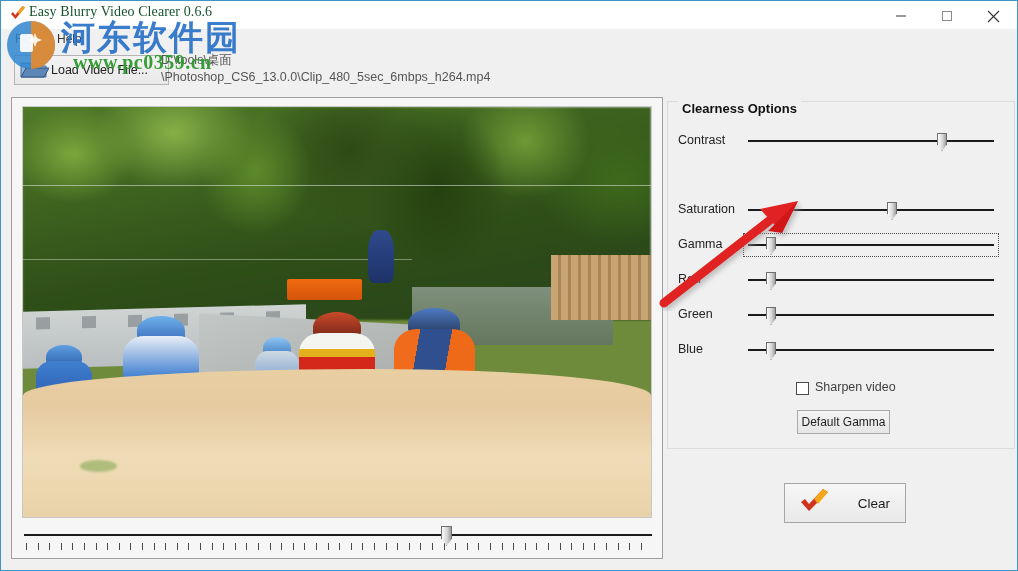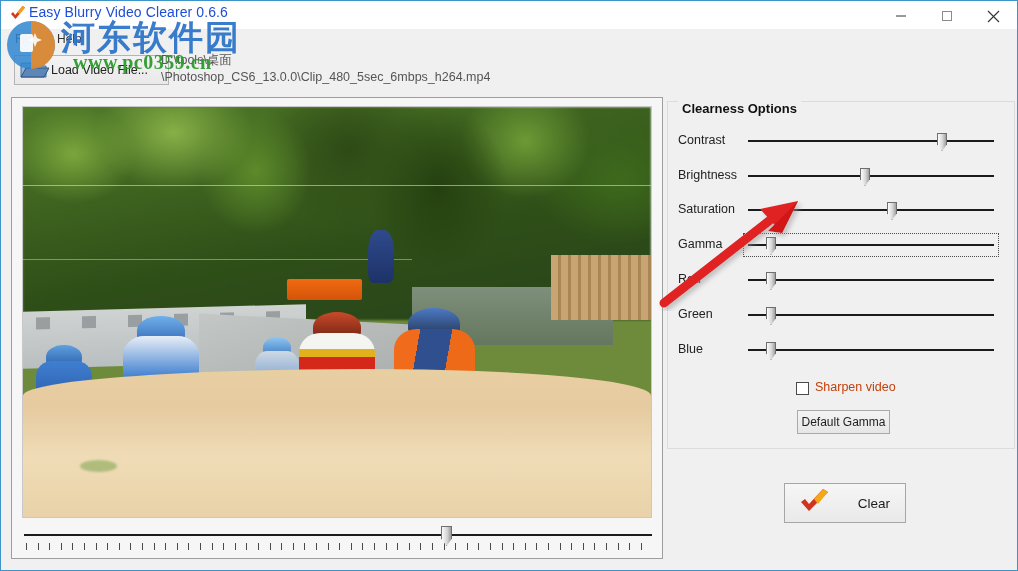--- a/index.html
+++ b/index.html
@@ -23,23 +23,24 @@
     position: absolute; left: 0; top: 0;
     width: 1016px; height: 30px;
     background: #ffffff;
   }
   #title-icon {
     position: absolute; left: 8px; top: 4px;
     width: 18px; height: 18px;
   }
   #title-text {
     position: absolute; left: 28px; top: 3px;
-    font-size: 14px; color: #1d4ed8;
+    font-size: 14px; color: #14532d;
     letter-spacing: .1px;
     white-space: nowrap;
+    font-family: Liberation Serif, serif;
   }
   .wbtn {
     position: absolute; top: 0;
     width: 46px; height: 30px;
     display: flex; align-items: center; justify-content: center;
   }
   #btn-min { right: 93px; }
   #btn-max { right: 47px; }
   #btn-close { right: 1px; }
   .wbtn svg { display: block; }
@@ -247,21 +248,21 @@
   }
   #chk-box {
     position: absolute; left: 128px; top: 3px;
     width: 13px; height: 13px;
     border: 1px solid #4a4a4a;
     background: #fff;
     box-sizing: border-box;
   }
   #chk-label {
     position: absolute; left: 147px; top: 1px;
-    font-size: 12.5px; color: #c2410c;
+    font-size: 12.5px; color: #404040;
   }
   #default-btn {
     position: absolute; left: 129px; top: 308px;
     width: 93px; height: 24px;
     background: linear-gradient(#f4f4f4,#e6e6e6);
     border: 1px solid #a9a9a9;
     box-sizing: border-box;
     display: flex; align-items: center; justify-content: center;
     font-size: 12px; color: #1e1e1e;
   }
@@ -417,27 +418,20 @@
       <div id="group-title">Clearness Options</div>
 
       <div class="slider-row" style="top:28px;">
         <div class="slider-label">Contrast</div>
         <div class="slider-wrap">
           <div class="slider-track"></div>
           <div class="slider-thumb" style="left:193px;"></div>
         </div>
       </div>
 
-      <div class="slider-row" style="top:63px;">
-        <div class="slider-label">Brightness</div>
-        <div class="slider-wrap">
-          <div class="slider-track"></div>
-          <div class="slider-thumb" style="left:116px;"></div>
-        </div>
-      </div>
 
       <div class="slider-row" style="top:97px;">
         <div class="slider-label">Saturation</div>
         <div class="slider-wrap">
           <div class="slider-track"></div>
           <div class="slider-thumb" style="left:143px;"></div>
         </div>
       </div>
 
       <div class="slider-row" style="top:132px;">

